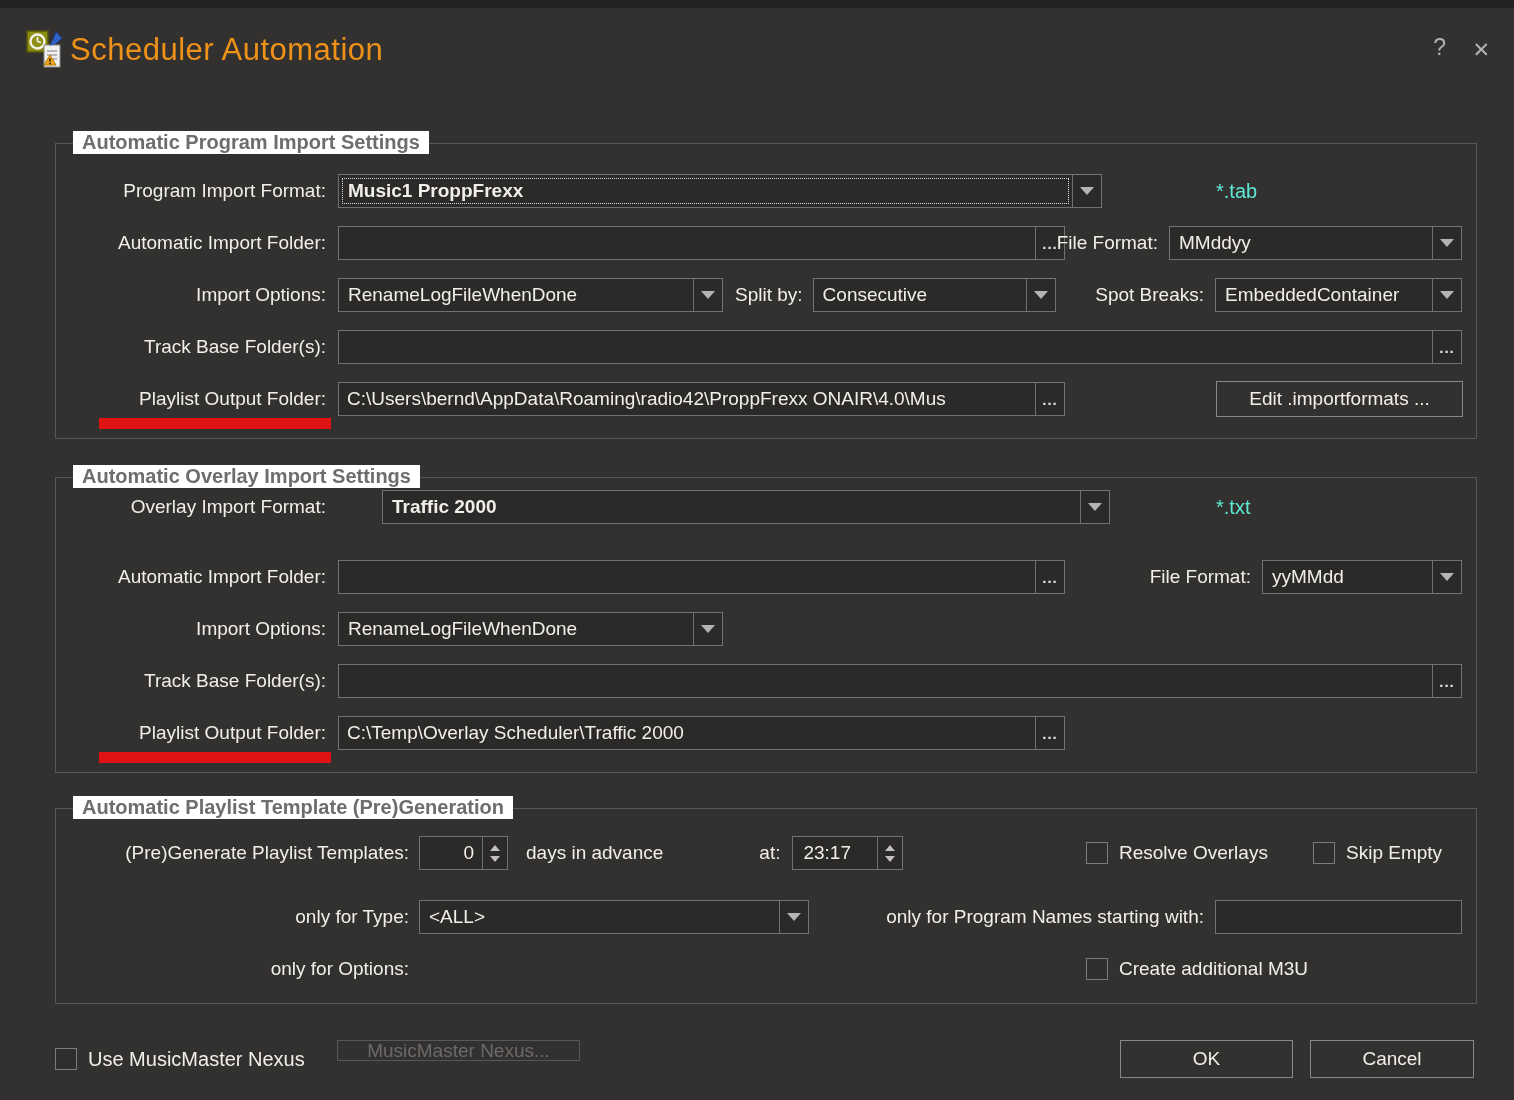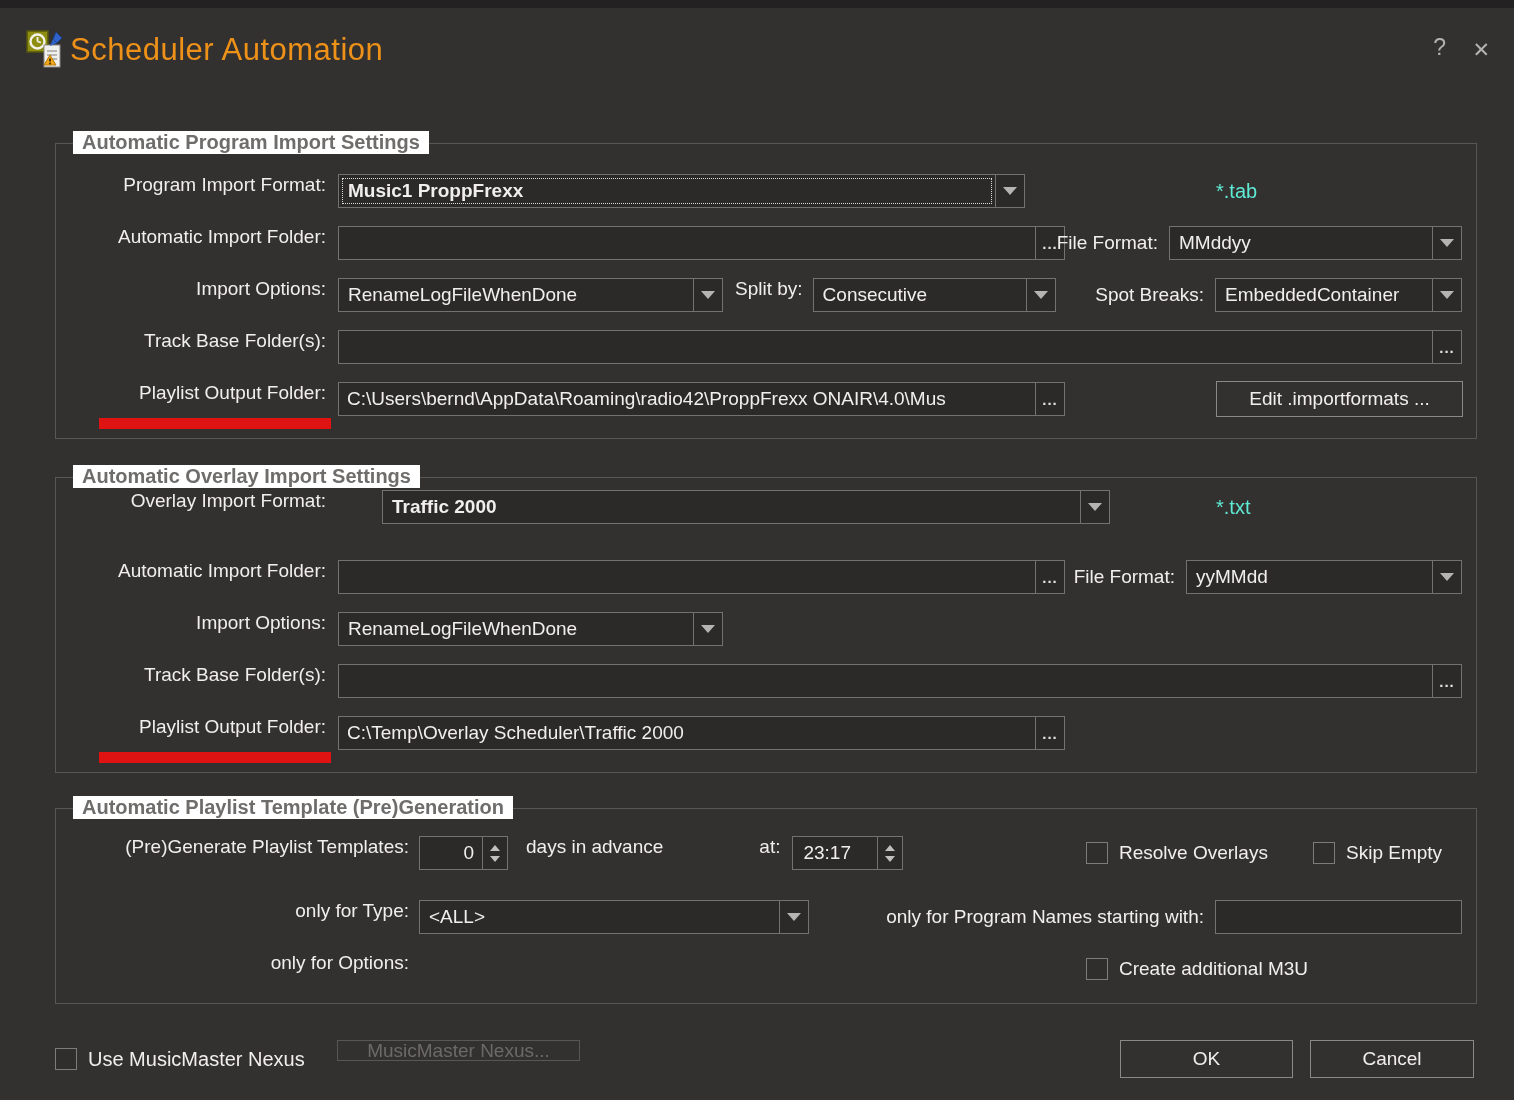--- a/index.html
+++ b/index.html
@@ -15,21 +15,21 @@
   .close-btn{right:24px;font-size:21px;top:39px;}
 
   
   .group{position:absolute;left:55px;width:1422px;border:1px solid #595755;box-sizing:border-box;}
   .g1{top:143px;height:296px;}
   .g2{top:477px;height:296px;}
   .g3{top:808px;height:196px;}
   .legend{position:absolute;top:-13px;left:17px;background:#ffffff;padding:0 9px;
           font-size:20px;font-weight:bold;color:#6f6d6b;white-space:nowrap;}
 
-  .row{position:absolute;left:0;width:1420px;height:34px;display:flex;}
+  .row{position:absolute;left:0;width:1420px;height:34px;display:flex;align-items:center;}
   .lbl{font-size:19px;color:#f1efec;white-space:nowrap;}
   .lbl-col{width:270px;text-align:right;flex-shrink:0;margin-right:12px;}
   .lbl-col2{width:353px;text-align:right;flex-shrink:0;margin-right:10px;}
 
   .tbox{box-sizing:border-box;height:34px;background:#2c2a29;border:1px solid #747270;
         display:flex;align-items:center;padding:0 8px;font-size:19px;color:#f1efec;white-space:nowrap;overflow:hidden;}
   .combo{box-sizing:border-box;height:34px;background:#2c2a29;border:1px solid #747270;display:flex;}
   .combo .val{flex:1;display:flex;align-items:center;padding:0 9px;font-size:19px;color:#f1efec;
               white-space:nowrap;overflow:hidden;}
   .combo .val.bold{font-weight:bold;}
@@ -88,21 +88,21 @@
   </svg>
   <div class="app-title">Scheduler Automation</div>
   <div class="win-btn help-btn">?</div>
   <div class="win-btn close-btn">✕</div>
 
   <div class="group g1">
     <div class="legend">Automatic Program Import Settings</div>
 
     <div class="row" style="top:30px;">
       <div class="lbl lbl-col">Program Import Format:</div>
-      <div class="combo" style="width:687px;">
+      <div class="combo" style="width:764px;">
         <div class="val bold focus-dotted">Music1 ProppFrexx</div>
         <div class="arrow-btn">
             <span class="tri-down"></span>
           </div>
       </div>
       <div class="ext">*.tab</div>
     </div>
 
     <div class="row" style="top:82px;">
       <div class="lbl lbl-col">Automatic Import Folder:</div>
@@ -173,21 +173,21 @@
       </div>
       <div class="ext">*.txt</div>
     </div>
 
     <div class="row" style="top:82px;">
       <div class="lbl lbl-col">Automatic Import Folder:</div>
       <div class="tbox" style="width:698px;"></div>
       <div class="browse">...</div>
       <div class="rcluster">
         <div class="lbl" style="margin-right:11px;">File Format:</div>
-        <div class="combo" style="width:276px;">
+        <div class="combo" style="width:200px;">
           <div class="val">yyMMdd</div>
           <div class="arrow-btn">
               <span class="tri-down"></span>
             </div>
         </div>
       </div>
     </div>
 
     <div class="row" style="top:134px;">
       <div class="lbl lbl-col">Import Options:</div>

